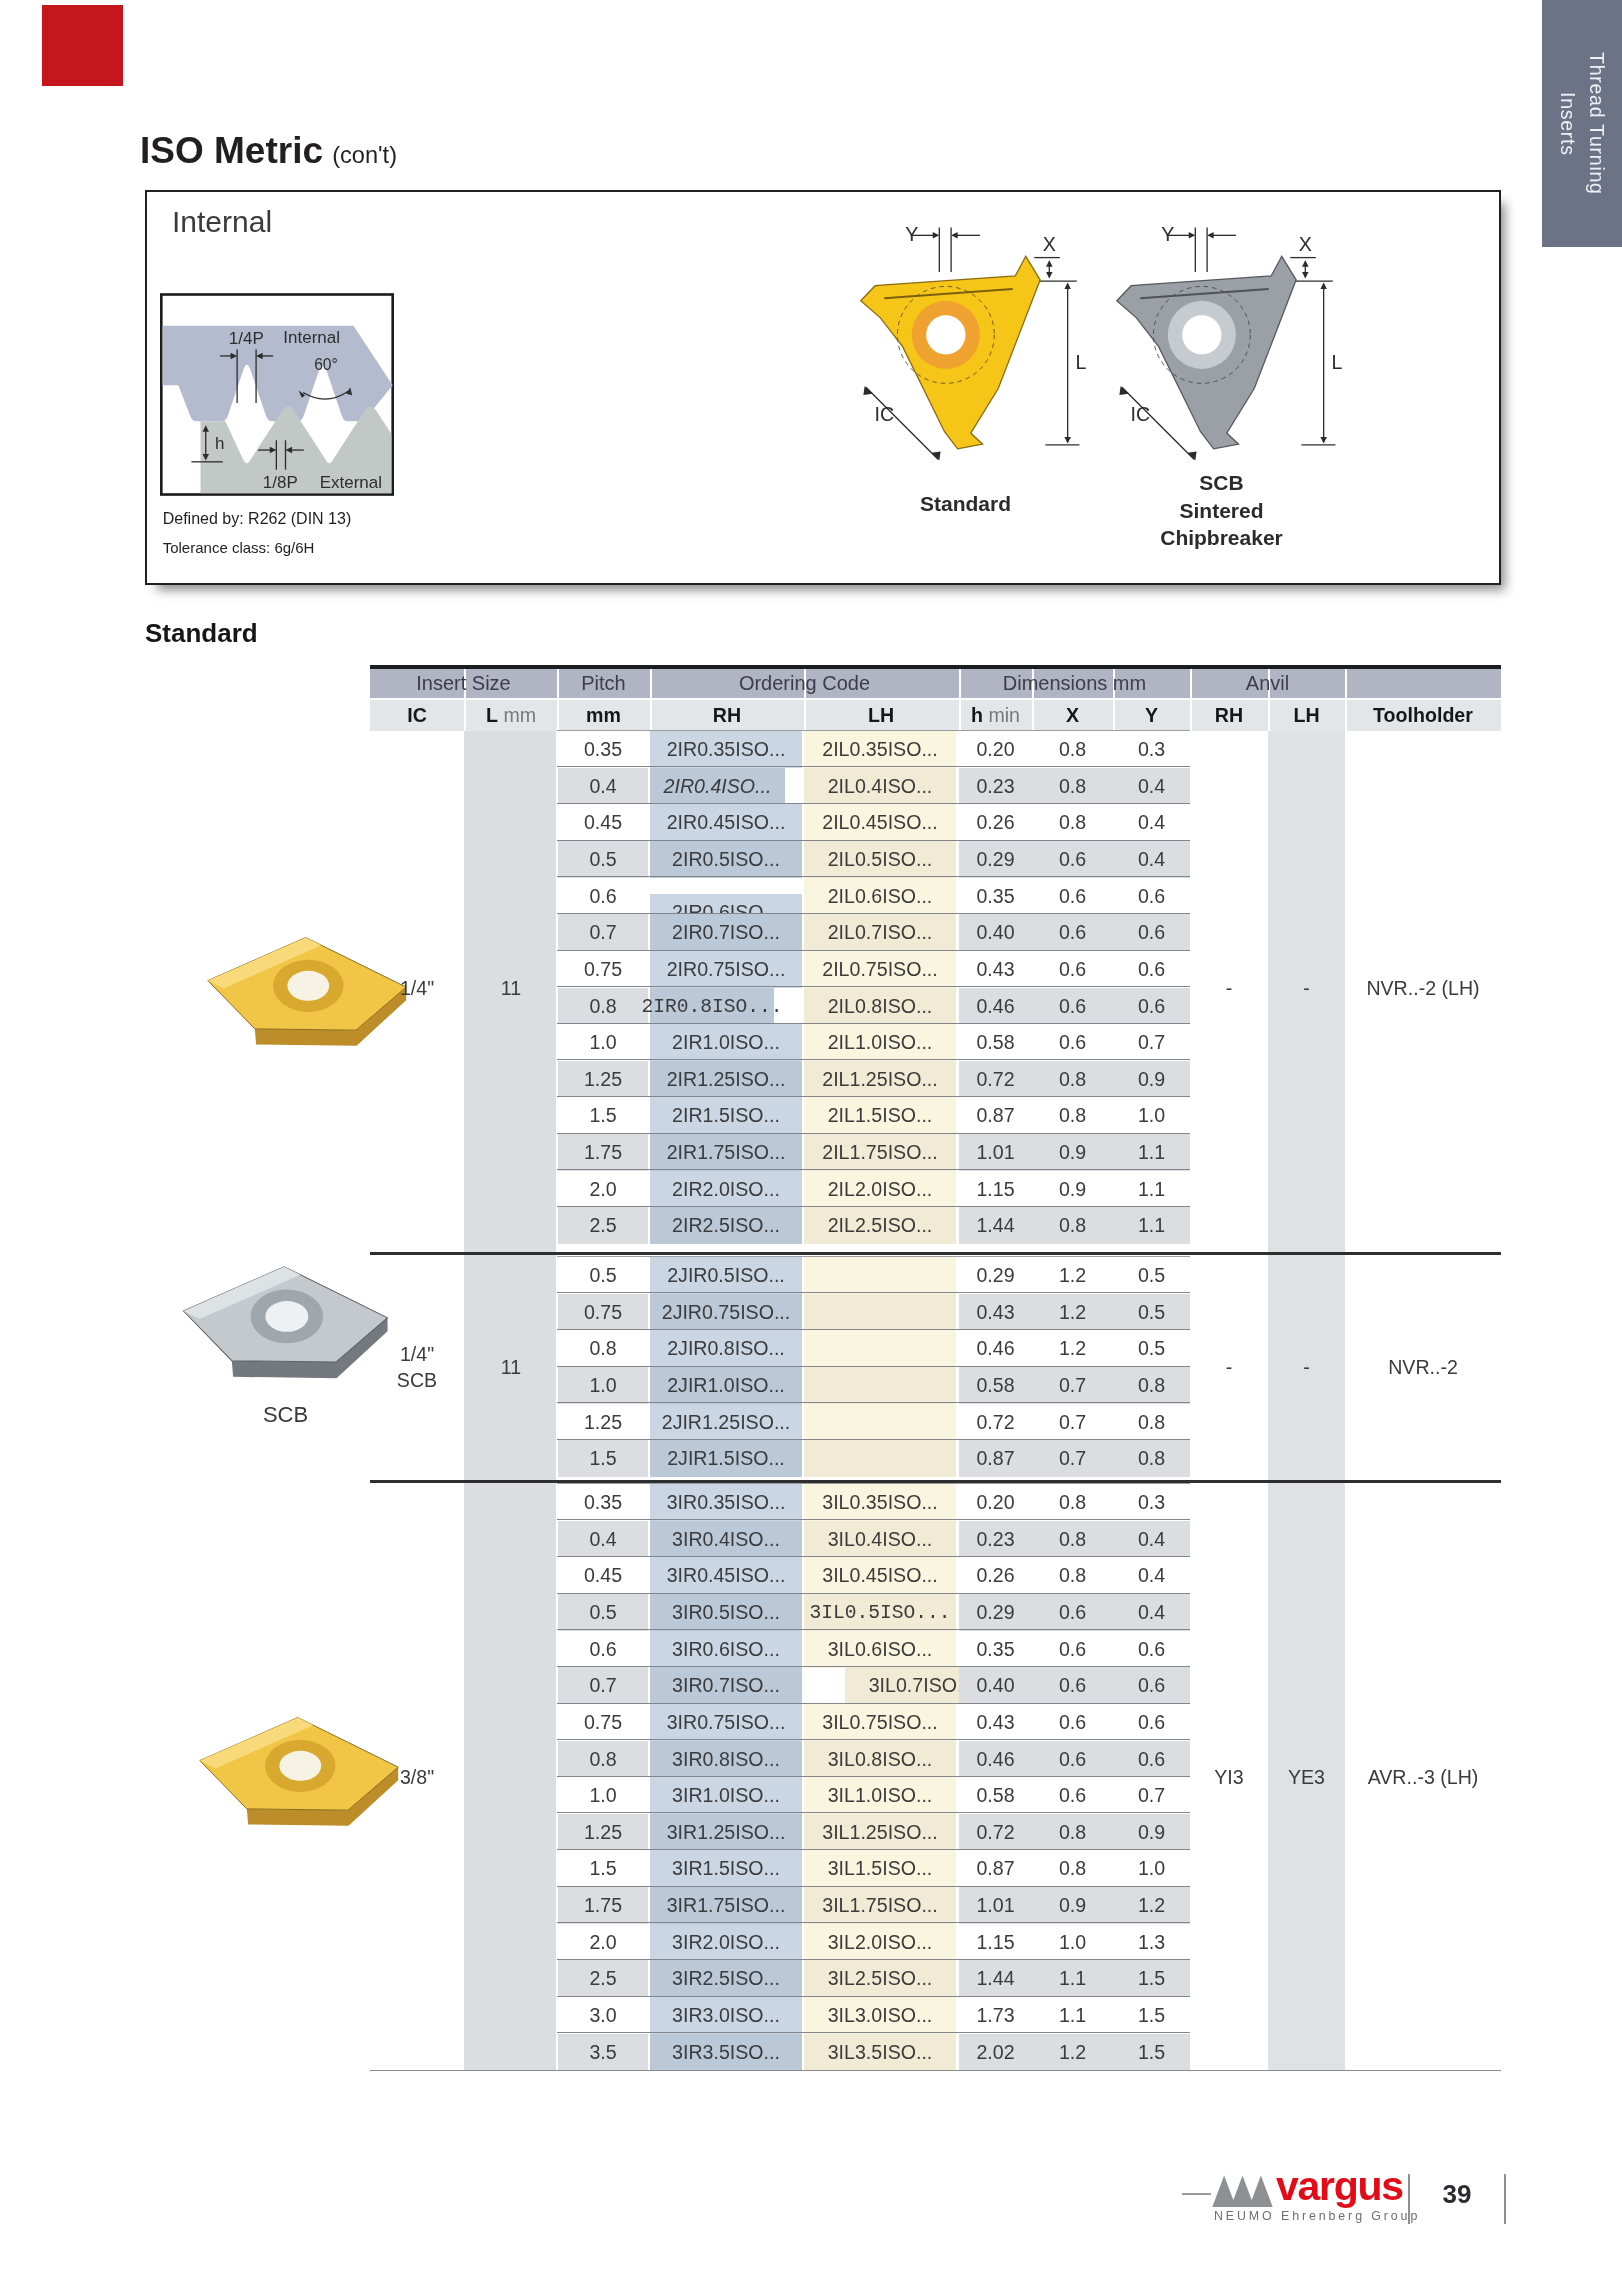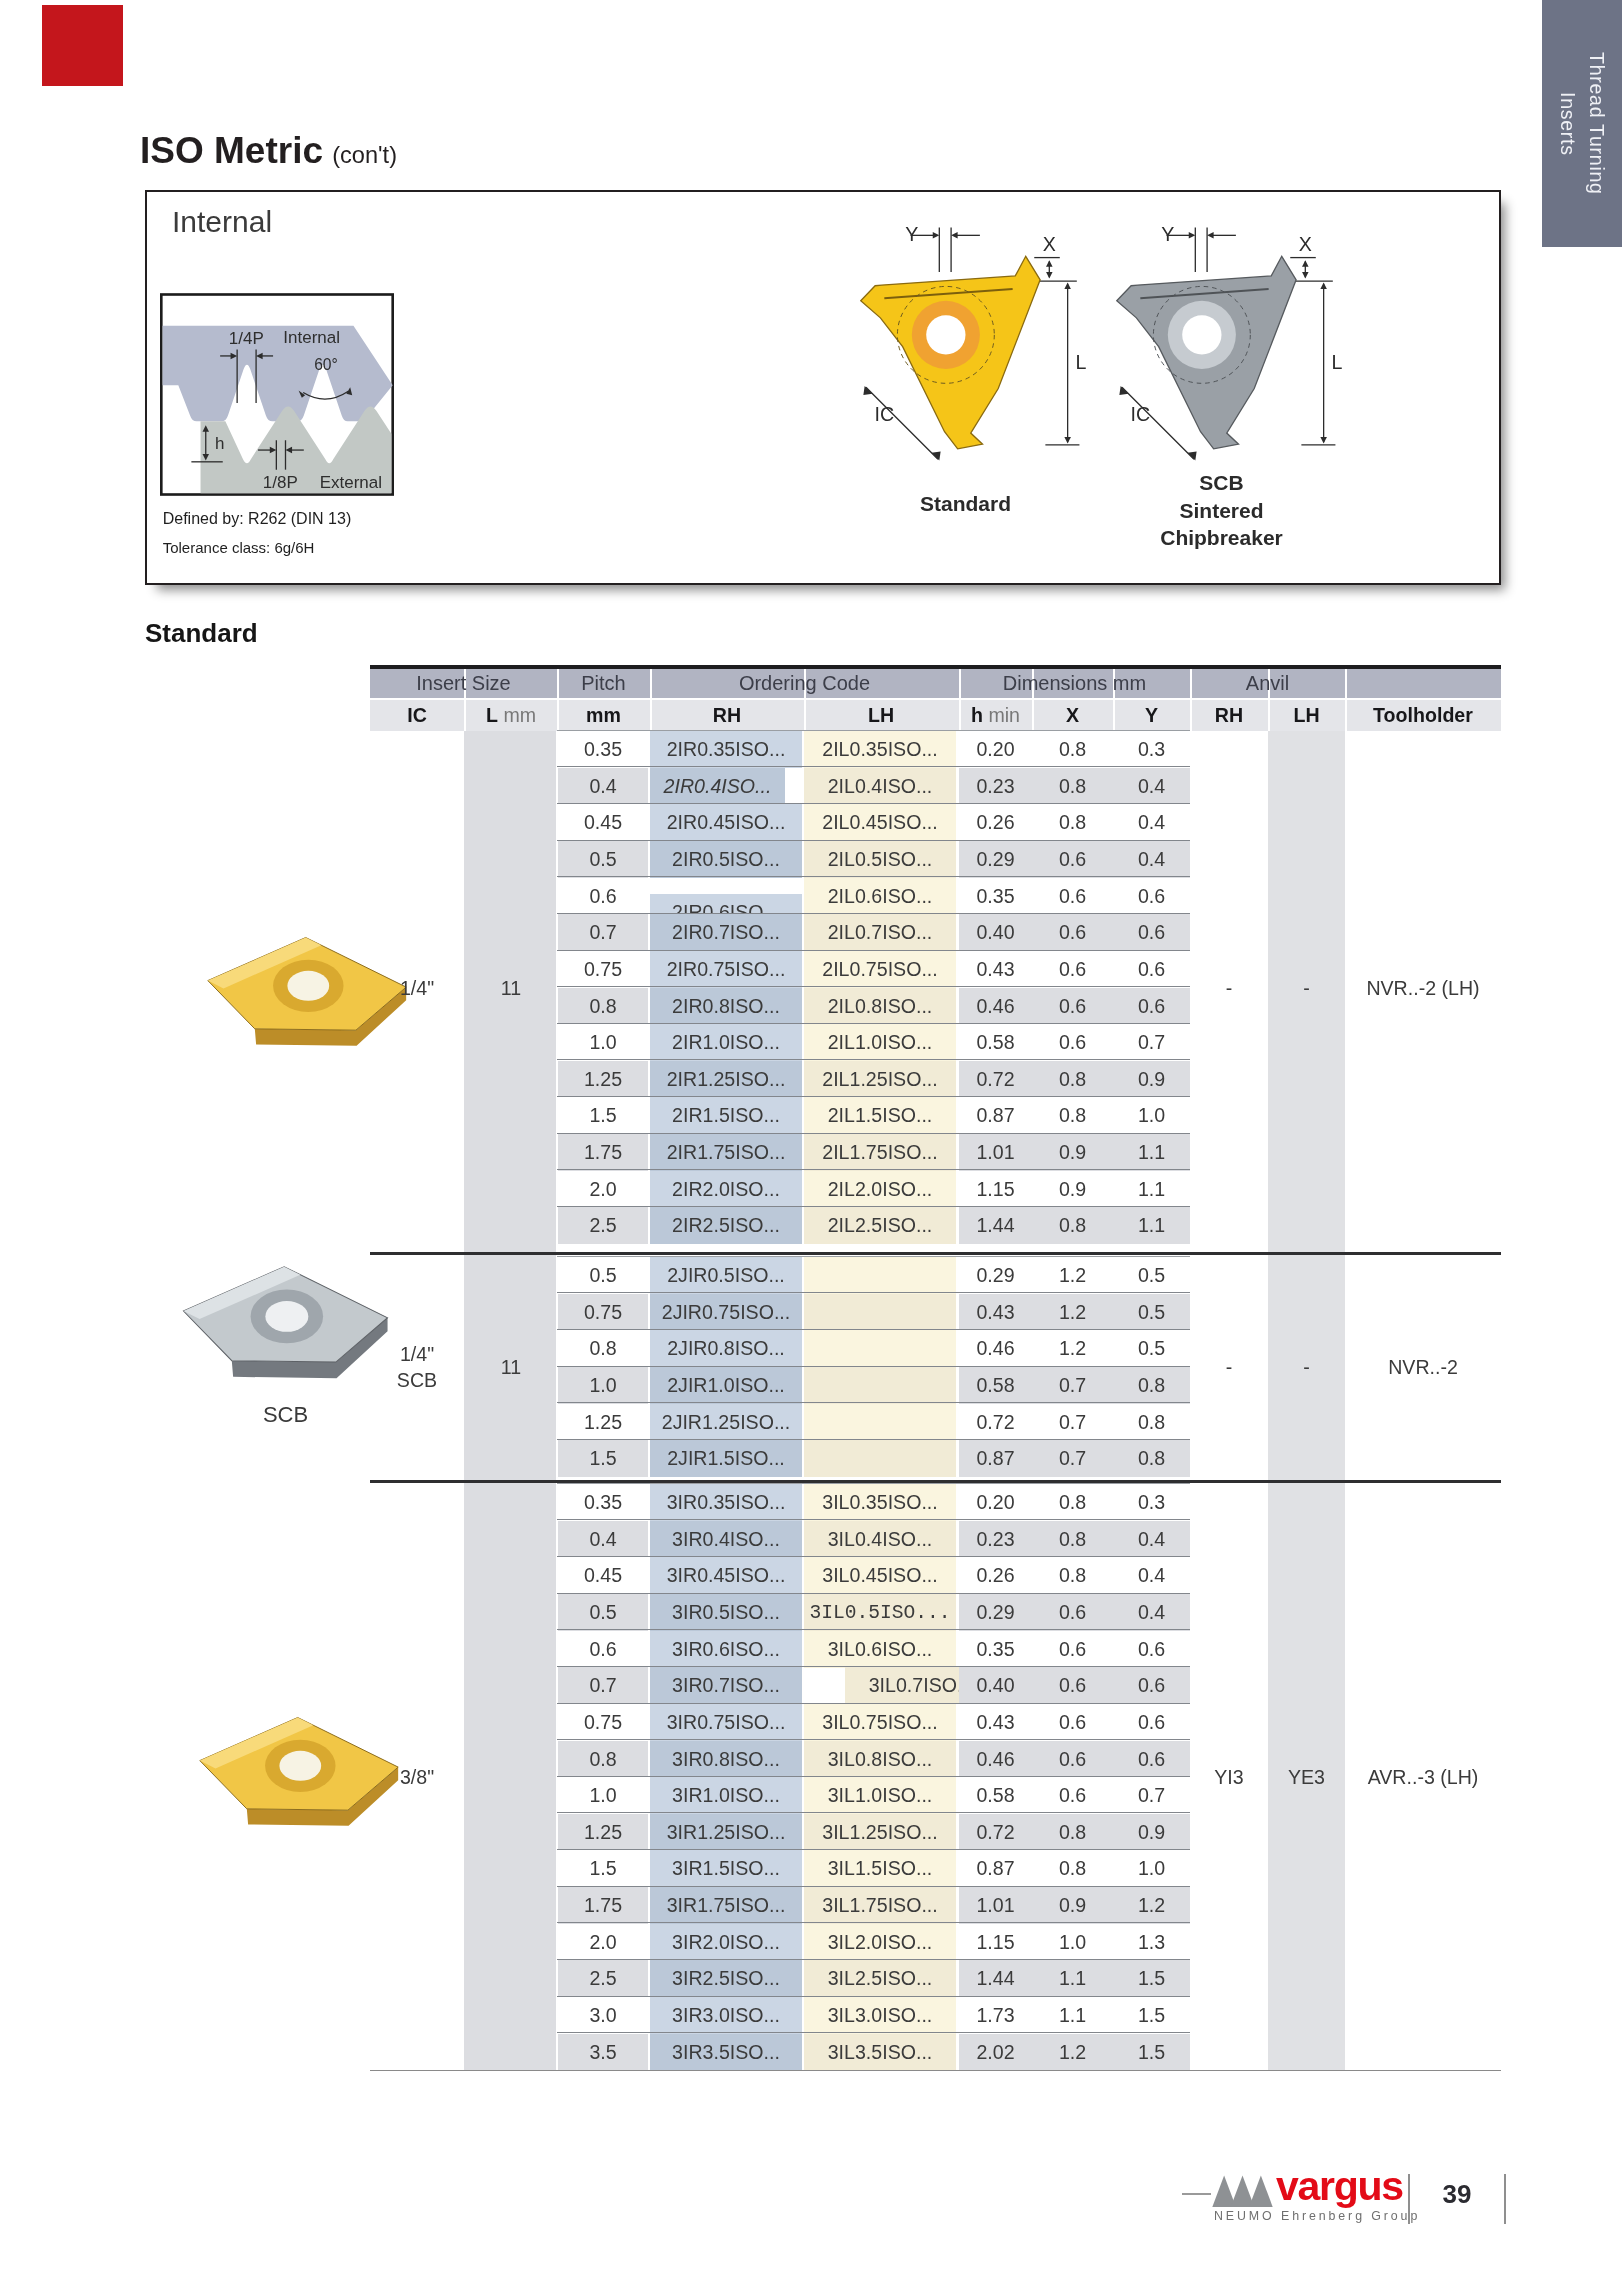--- a/index.html
+++ b/index.html
@@ -327,21 +327,21 @@
           <div style="position: absolute; left: 434px; top: 0px; width: 152px; height: 100%; background: rgb(250, 245, 223); display: flex; align-items: center; justify-content: center;">2IL0.75ISO...</div>
           <div style="position: absolute; left: 589px; top: 0px; width: 231px; height: 100%; background: rgb(255, 255, 255);">
             <div style="position: absolute; left: 0px; top: 0px; width: 73px; height: 100%; display: flex; align-items: center; justify-content: center;">0.43</div>
             <div style="position: absolute; left: 73px; top: 0px; width: 81px; height: 100%; display: flex; align-items: center; justify-content: center;">0.6</div>
             <div style="position: absolute; left: 154px; top: 0px; width: 77px; height: 100%; display: flex; align-items: center; justify-content: center;">0.6</div>
           </div>
         </div>
         <div style="position: absolute; left: 187px; top: 255px; width: 633px; height: 1.3px; background: rgb(130, 134, 140);"></div>
         <div style="position: absolute; left: 0px; top: 257px; width: 1131px; height: 37px;">
           <div style="position: absolute; left: 188px; top: 0px; width: 90px; height: 100%; background: rgb(220, 221, 225); display: flex; align-items: center; justify-content: center;">0.8</div>
-          <div style="position: absolute; left: 280px; top: 0px; width: 152px; height: 100%; background: rgb(187, 200, 216); display: flex; align-items: center; justify-content: center;">2IR0.8ISO...</div>
+          <div style="position: absolute; left: 280px; top: 0px; width: 124px; height: 100%; background: rgb(187, 200, 216); display: flex; align-items: center; justify-content: center; font-family: Liberation Mono, monospace;">2IR0.8ISO...</div>
           <div style="position: absolute; left: 434px; top: 0px; width: 152px; height: 100%; background: rgb(241, 235, 214); display: flex; align-items: center; justify-content: center;">2IL0.8ISO...</div>
           <div style="position: absolute; left: 589px; top: 0px; width: 231px; height: 100%; background: rgb(220, 221, 225);">
             <div style="position: absolute; left: 0px; top: 0px; width: 73px; height: 100%; display: flex; align-items: center; justify-content: center;">0.46</div>
             <div style="position: absolute; left: 73px; top: 0px; width: 81px; height: 100%; display: flex; align-items: center; justify-content: center;">0.6</div>
             <div style="position: absolute; left: 154px; top: 0px; width: 77px; height: 100%; display: flex; align-items: center; justify-content: center;">0.6</div>
           </div>
         </div>
         <div style="position: absolute; left: 187px; top: 292px; width: 633px; height: 1.3px; background: rgb(130, 134, 140);"></div>
         <div style="position: absolute; left: 0px; top: 293px; width: 1131px; height: 37px;">
           <div style="position: absolute; left: 188px; top: 0px; width: 90px; height: 100%; background: rgb(255, 255, 255); display: flex; align-items: center; justify-content: center;">1.0</div>

